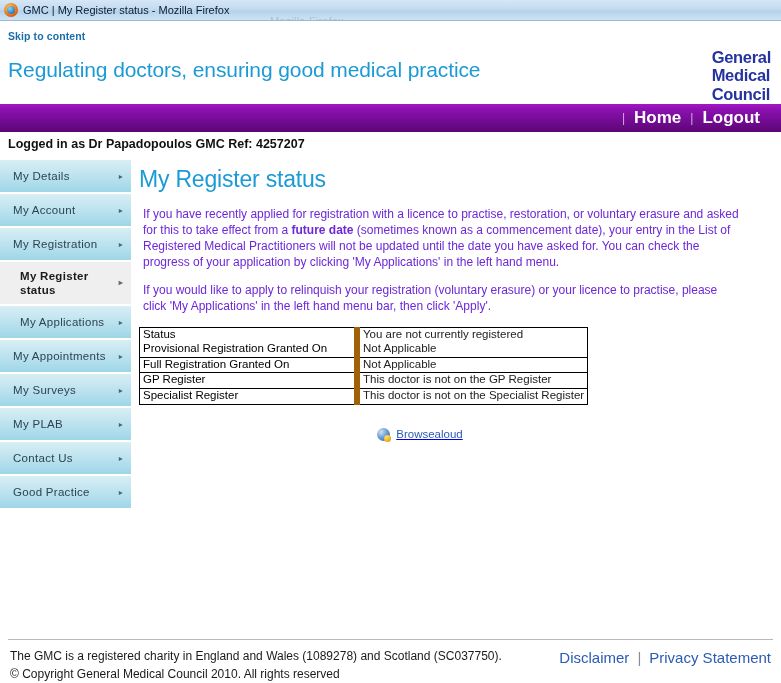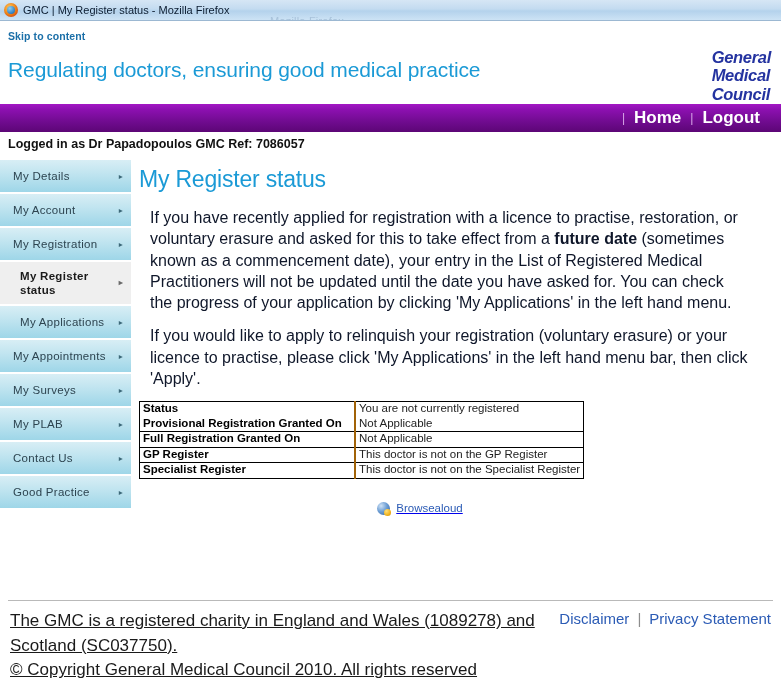--- a/index.html
+++ b/index.html
@@ -143,21 +143,20 @@
     font-size: 21px;
     color: #1b9ad6;
     padding-top: 16px;
     white-space: nowrap;
     letter-spacing: -0.1px;
   }
   .gmc-logo {
     padding-top: 6px;
     text-align: left;
     line-height: 1.12;
-    font-style: italic;
   }
   .gmc-logo div {
     font-size: 16.5px;
     color: #2433a0;
     font-weight: bold;
     letter-spacing: -0.3px;
   }
 
   .purplebar {
     height: 28px;
@@ -239,45 +238,45 @@
     min-width: 0;
   }
   h1.page-title {
     font-size: 23px;
     color: #1b9ad6;
     font-weight: normal;
     margin: 0 0 14px 0;
     letter-spacing: -0.2px;
   }
   p.para {
-    font-size: 16px;
-    color: #0f172a;
+    font-size: 12px;
+    color: #6d28d9;
     line-height: 1.33;
-    margin: 0 0 12px 11px;
+    margin: 0 0 12px 4px;
     max-width: 600px;
   }
   p.para b { font-weight: bold; }
 
   table.status-table {
     border-collapse: collapse;
     margin-top: 10px;
     border: 1px solid #000000;
     background: #ffffff;
   }
   table.status-table td {
     font-size: 11.5px;
     padding: 0px 3px 1px 3px;
     vertical-align: top;
     line-height: 1.18;
     white-space: nowrap;
   }
   table.status-table td.k {
-    font-weight: bold;
+    font-weight: normal;
     color: #000000;
-    border-right: 2px solid #a16207;
+    border-right: 6px solid #a16207;
     width: 208px;
     margin-top: 44px;
   }
   table.status-table td.v {
     color: #222222;
   }
   table.status-table tr.b td { border-top: 1px solid #000000; }
 
   
   .browsealoud {
@@ -309,24 +308,23 @@
   .footer-rule {
     border-top: 1px solid #b9b9b9;
     margin: 0 8px;
   }
   .footer {
     display: flex; align-items: flex-start;
     justify-content: space-between;
     padding: 8px 10px 0 10px;
   }
   .footer-left {
-    font-size: 17px;
+    font-size: 12px;
     color: #1a1a1a;
     line-height: 1.45;
-    text-decoration: underline;
   }
   .footer-links {
     font-size: 15px;
     display: flex; align-items: center; gap: 8px;
     padding-top: 1px;
     padding-left: 16px;
   }
   .footer-links a {
     color: #2b5bb5;
     text-decoration: none;
@@ -362,21 +360,21 @@
       </div>
     </div>
 
     <div class="purplebar">
       <span class="sep">|</span>
       <a href="#">Home</a>
       <span class="sep">|</span>
       <a href="#">Logout</a>
     </div>
 
-    <div class="loggedin">Logged in as Dr Papadopoulos GMC Ref: 7086057</div>
+    <div class="loggedin">Logged in as Dr Papadopoulos GMC Ref: 4257207</div>
 
     <div class="body-area">
 
       <div class="sidebar" id="sidebar">
           <div class="nav-item">
             <span class="label">My Details</span>
             <span class="nav-arrow">▸</span>
           </div>
           <div class="nav-item">
             <span class="label">My Account</span>

